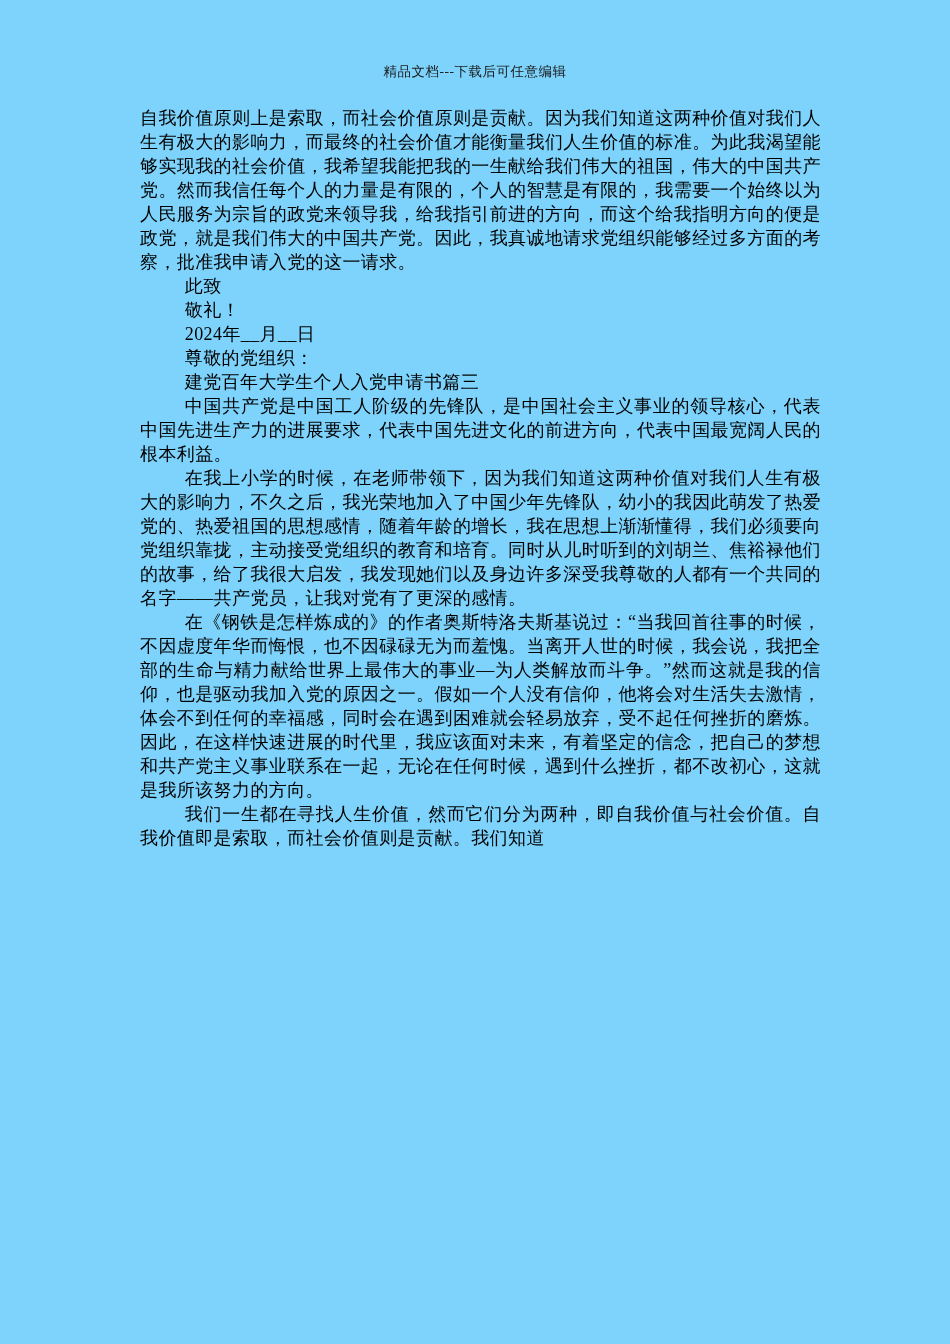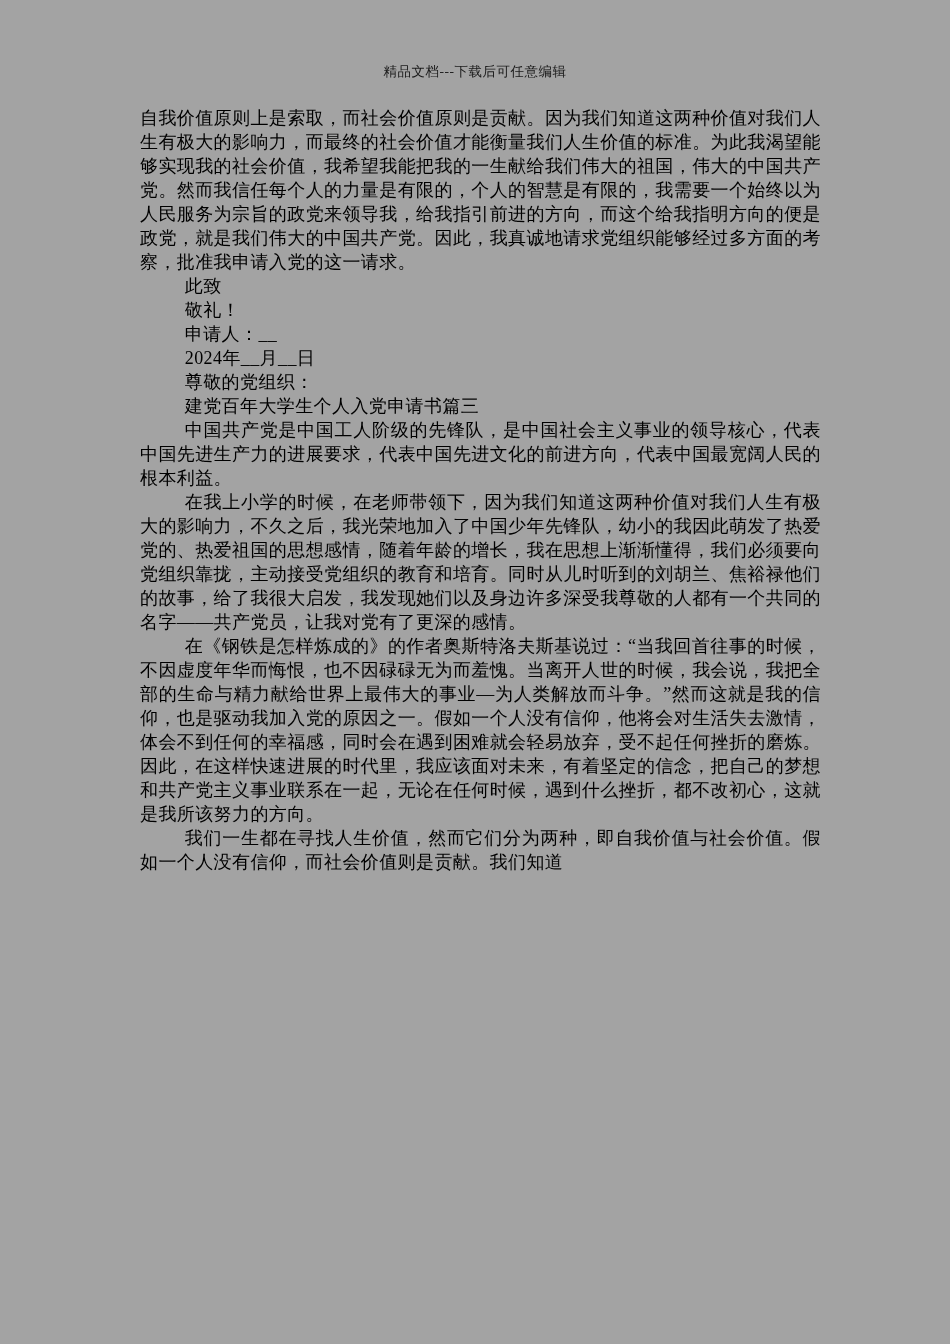--- a/index.html
+++ b/index.html
@@ -4,21 +4,21 @@
 <style>
   html, body {
     margin: 0;
     padding: 0;
     background: #ffffff;
   }
   .page {
     position: relative;
     width: 950px;
     height: 1344px;
-    background: #a3a3a3;
+    background: #7dd3fc;
     overflow: hidden;
     font-family: "Liberation Serif", "DejaVu Serif", serif;
     color: #000000;
   }
   .doc-header {
     position: absolute;
     top: 63px;
     left: 0;
     width: 950px;
     text-align: center;
@@ -51,22 +51,21 @@
 </style>
 </head>
 <body>
 
 <div class="page">
   <div class="doc-header">精品文档---下载后可任意编辑</div>
   <div class="doc-body" id="doc-body">
       <p class="para">自我价值原则上是索取，而社会价值原则是贡献。因为我们知道这两种价值对我们人生有极大的影响力，而最终的社会价值才能衡量我们人生价值的标准。为此我渴望能够实现我的社会价值，我希望我能把我的一生献给我们伟大的祖国，伟大的中国共产党。然而我信任每个人的力量是有限的，个人的智慧是有限的，我需要一个始终以为人民服务为宗旨的政党来领导我，给我指引前进的方向，而这个给我指明方向的便是政党，就是我们伟大的中国共产党。因此，我真诚地请求党组织能够经过多方面的考察，批准我申请入党的这一请求。</p>
       <p class="para indent">此致</p>
       <p class="para indent">敬礼！</p>
-      <p class="para indent">申请人：__</p>
       <p class="para indent">2024年__月__日</p>
       <p class="para indent">尊敬的党组织：</p>
       <p class="para indent">建党百年大学生个人入党申请书篇三</p>
       <p class="para indent">中国共产党是中国工人阶级的先锋队，是中国社会主义事业的领导核心，代表中国先进生产力的进展要求，代表中国先进文化的前进方向，代表中国最宽阔人民的根本利益。</p>
       <p class="para indent">在我上小学的时候，在老师带领下，因为我们知道这两种价值对我们人生有极大的影响力，不久之后，我光荣地加入了中国少年先锋队，幼小的我因此萌发了热爱党的、热爱祖国的思想感情，随着年龄的增长，我在思想上渐渐懂得，我们必须要向党组织靠拢，主动接受党组织的教育和培育。同时从儿时听到的刘胡兰、焦裕禄他们的故事，给了我很大启发，我发现她们以及身边许多深受我尊敬的人都有一个共同的名字——共产党员，让我对党有了更深的感情。</p>
       <p class="para indent">在《钢铁是怎样炼成的》的作者奥斯特洛夫斯基说过：“当我回首往事的时候，不因虚度年华而悔恨，也不因碌碌无为而羞愧。当离开人世的时候，我会说，我把全部的生命与精力献给世界上最伟大的事业—为人类解放而斗争。”然而这就是我的信仰，也是驱动我加入党的原因之一。假如一个人没有信仰，他将会对生活失去激情，体会不到任何的幸福感，同时会在遇到困难就会轻易放弃，受不起任何挫折的磨炼。因此，在这样快速进展的时代里，我应该面对未来，有着坚定的信念，把自己的梦想和共产党主义事业联系在一起，无论在任何时候，遇到什么挫折，都不改初心，这就是我所该努力的方向。</p>
-      <p class="para indent">我们一生都在寻找人生价值，然而它们分为两种，即自我价值与社会价值。假如一个人没有信仰，而社会价值则是贡献。我们知道</p>
+      <p class="para indent">我们一生都在寻找人生价值，然而它们分为两种，即自我价值与社会价值。自我价值即是索取，而社会价值则是贡献。我们知道</p>
     </div>
 </div>
 
 </body></html>

